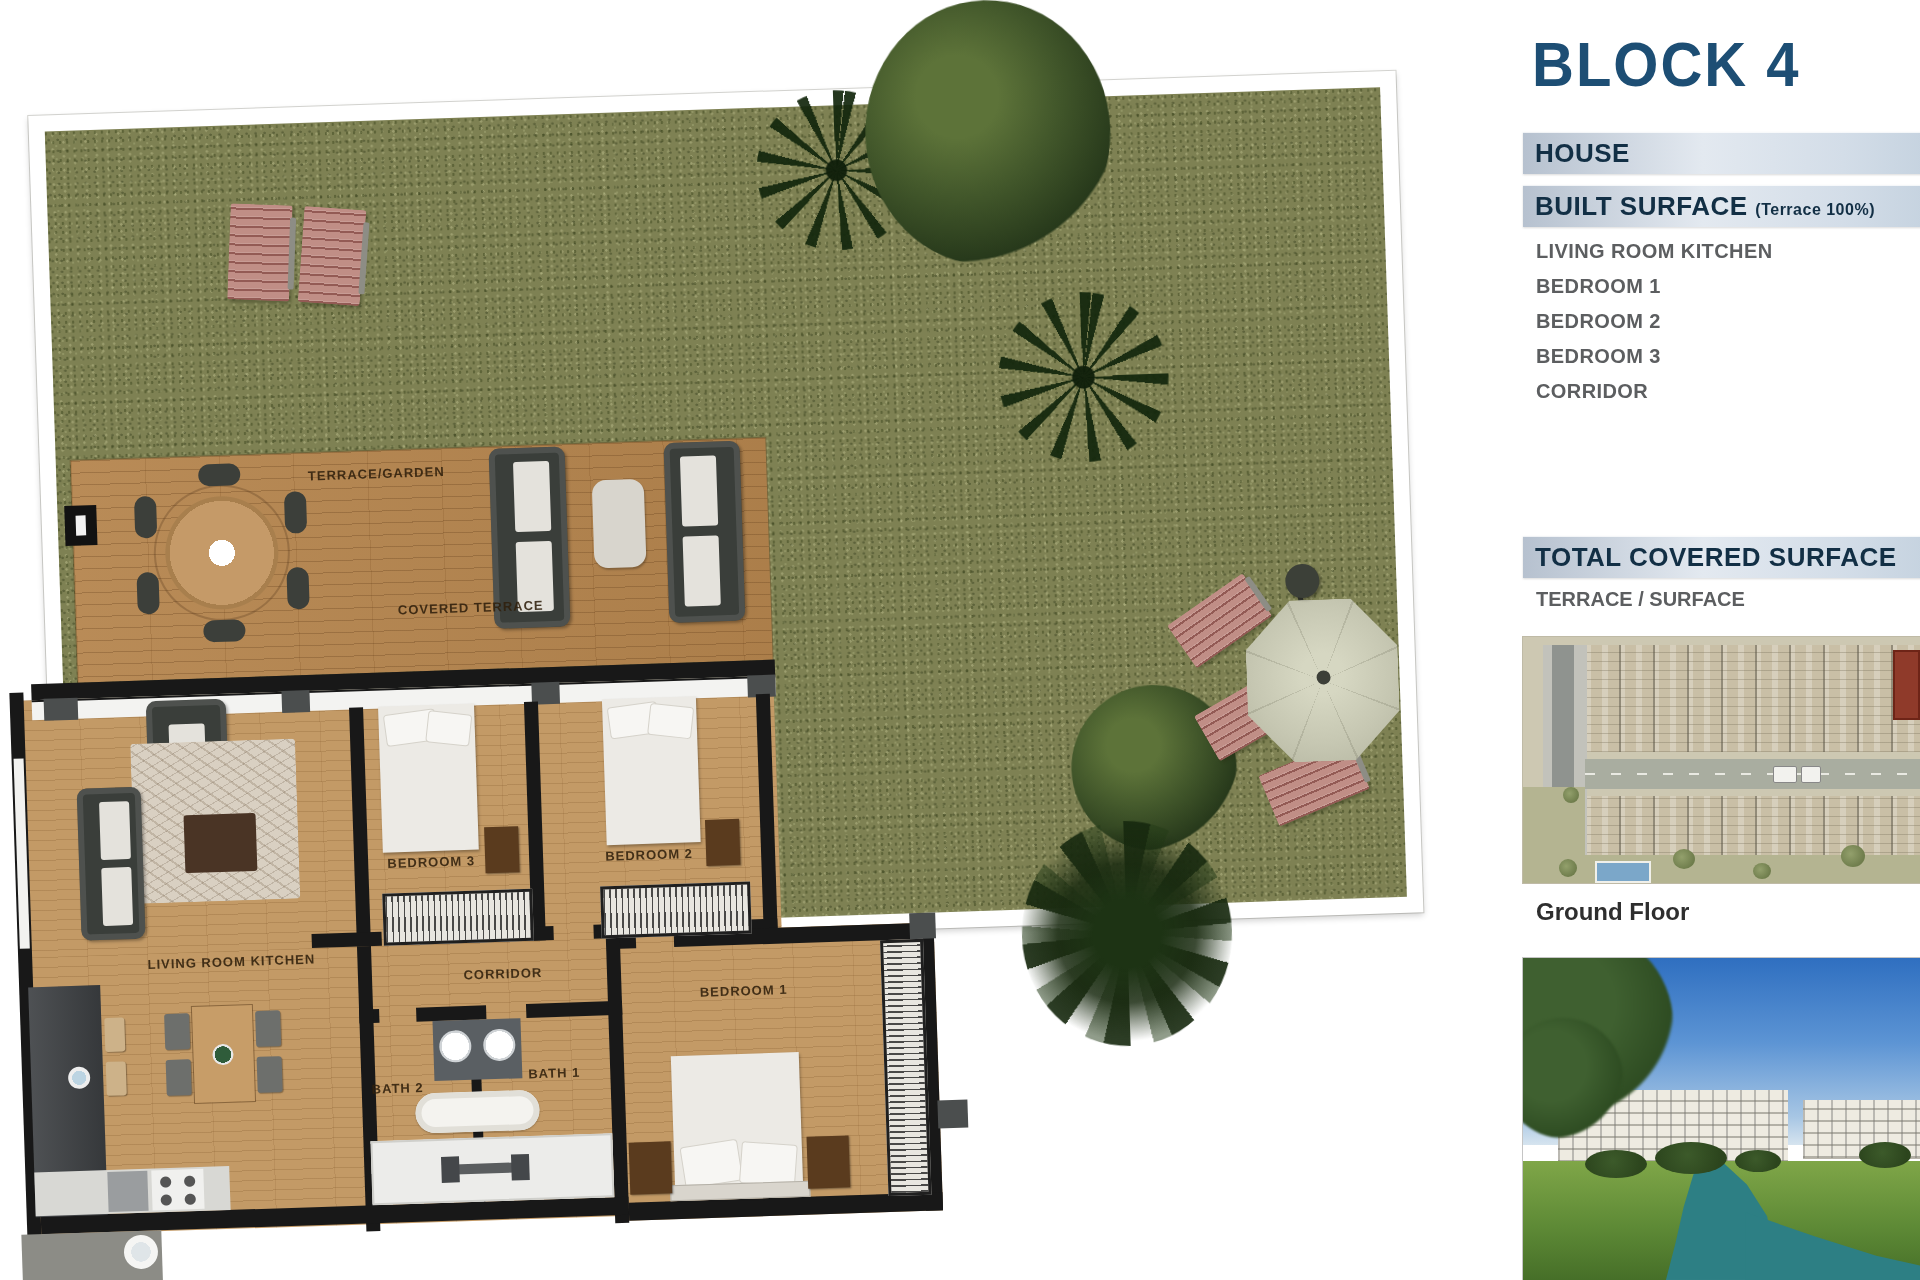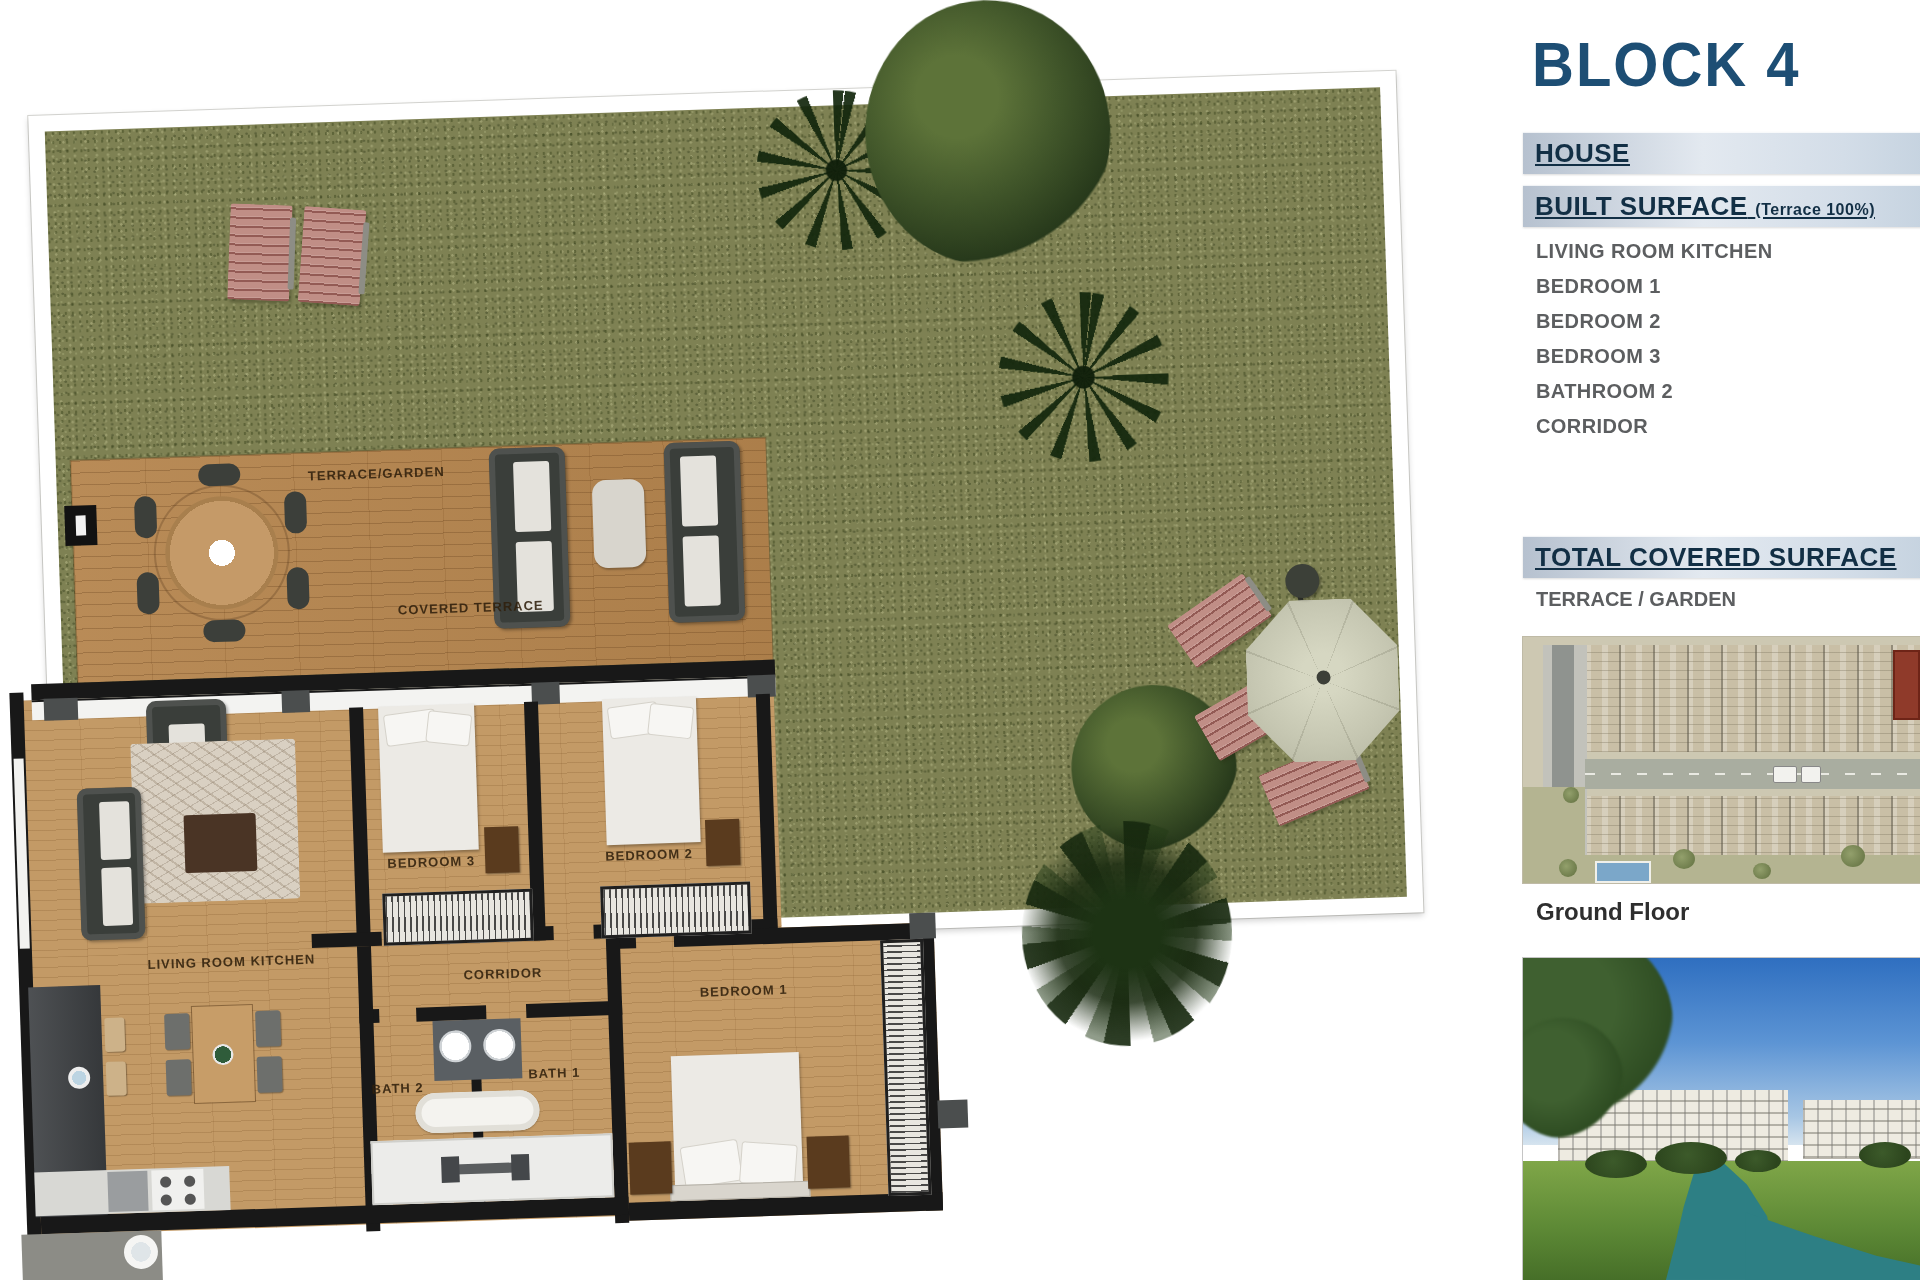--- a/index.html
+++ b/index.html
@@ -93,21 +93,21 @@
   .plabel{position:absolute;font-size:13px;font-weight:bold;letter-spacing:1px;
         color:rgba(48,32,12,.88);white-space:nowrap;transform:translate(-50%,-50%);}
 
   
   #sidebar{position:absolute;left:1470px;top:0;width:450px;height:1280px;background:transparent;}
   #block-title{position:absolute;left:62px;top:30px;font-size:58px;font-weight:bold;
         color:#1d4e74;letter-spacing:2px;transform:scaleY(1.08);}
   .bar{position:absolute;left:53px;width:400px;height:42px;
         background:linear-gradient(90deg,#b6c1cf 0,#e3e9f0 45%,#d3dde8 80%,#c6d3e0 100%);
         box-shadow:inset 0 1px 0 rgba(255,255,255,.8), 0 1px 2px rgba(0,0,0,.15);}
-  .bar .t{position:absolute;left:12px;top:6px;font-size:26px;font-weight:bold;color:#122f45;letter-spacing:.5px;text-decoration:underline;}
+  .bar .t{position:absolute;left:12px;top:6px;font-size:26px;font-weight:bold;color:#122f45;letter-spacing:.5px;}
   .bar .small{font-size:16px;font-weight:bold;color:#122f45;}
   #room-list{position:absolute;left:66px;top:240px;width:384px;}
   .room-item{height:35px;font-size:20px;font-weight:bold;color:#5c5e60;letter-spacing:.4px;}
   #terrace-garden-row{position:absolute;left:66px;top:588px;font-size:20px;font-weight:bold;color:#5c5e60;}
 
   
   #siteplan{position:absolute;left:53px;top:637px;width:397px;height:246px;background:#cdc8b2;
         overflow:hidden;box-shadow:0 0 0 1px #bfbaa6;}
   .unit-row{position:absolute;left:62px;width:340px;
         background-color:#c9bfa6;
@@ -329,30 +329,29 @@
       <span class="small">(Terrace 100%)</span>
     </div>
 
   </div>
 
   <div id="room-list">
     <div class="room-item">LIVING ROOM KITCHEN</div>
     <div class="room-item">BEDROOM 1</div>
     <div class="room-item">BEDROOM 2</div>
     <div class="room-item">BEDROOM 3</div>
-    <div class="room-item">BATHROOM 2</div>
     <div class="room-item">CORRIDOR</div>
   </div>
 
   <div class="bar" style="top:536px;">
     <div class="t">TOTAL COVERED SURFACE</div>
 
   </div>
 
-  <div id="terrace-garden-row">TERRACE / GARDEN</div>
+  <div id="terrace-garden-row">TERRACE / SURFACE</div>
 
   <div id="siteplan">
     <div class="unit-row" style="top:8px;height:107px;"></div>
     <div class="unit-row" style="top:159px;height:66px;"></div>
     <div id="site-road-v"></div>
     <div id="site-road-h"></div>
     <div class="car" style="left:250px;top:129px;width:22px;height:15px;"></div>
     <div class="car" style="left:278px;top:129px;width:18px;height:15px;"></div>
     <div id="site-lawn"></div>
     <div id="site-lawn2"></div>

